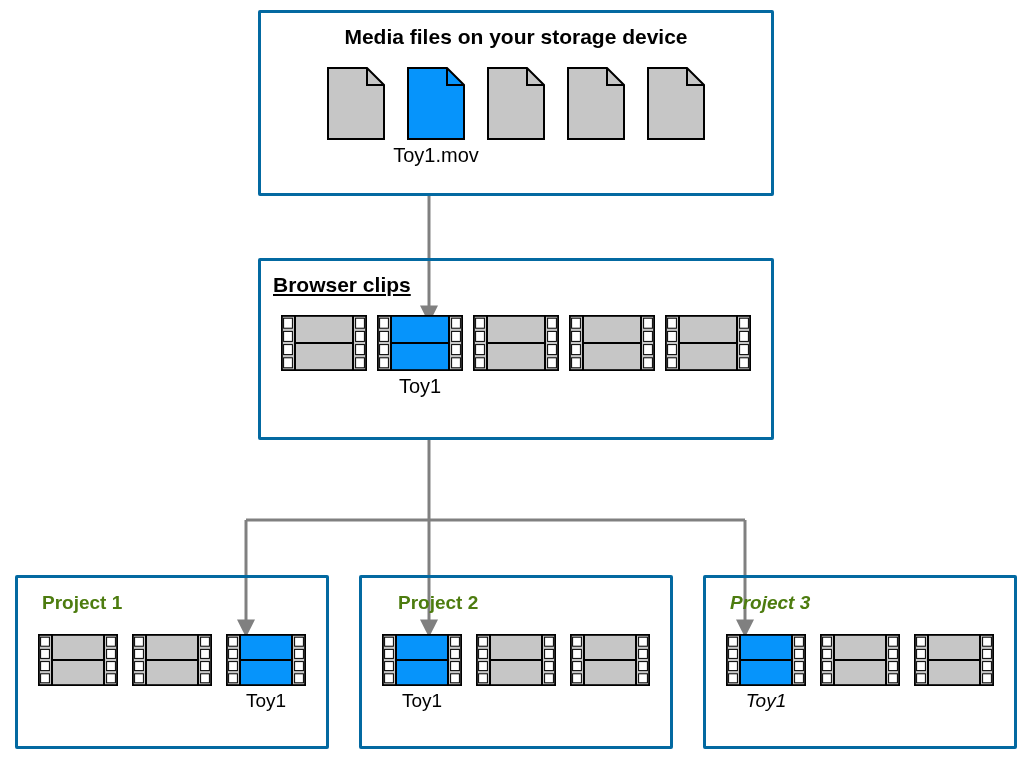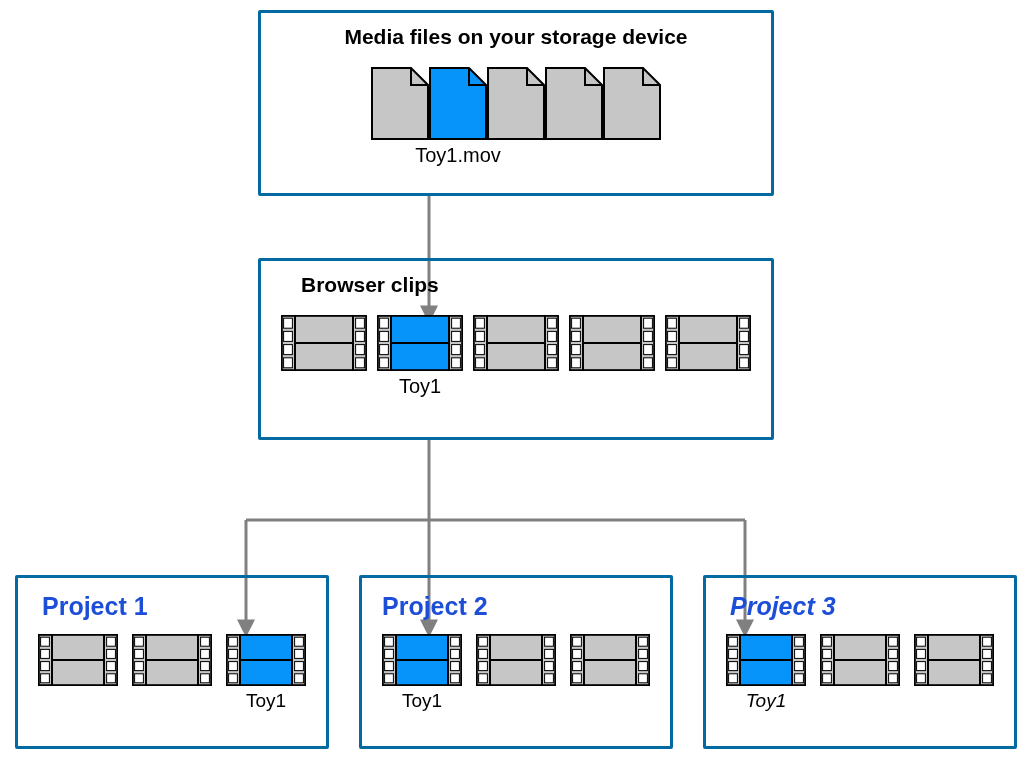--- a/index.html
+++ b/index.html
@@ -22,20 +22,21 @@
     border: 3px solid #0369a1;
     border-radius: 2px;
   }
   .box-title {
     font-weight: 700;
     font-size: 21px;
     color: #000;
   }
   .row {
     display: flex;
+    gap: 22px;
     align-items: flex-end;
   }
 
   
   .file-icon { width: 58px; height: 73px; position: relative; }
   .file-icon svg { width: 58px; height: 73px; display:block; }
   .file-label {
     font-size: 20px;
     text-align: center;
     margin-top: 4px;
@@ -47,22 +48,22 @@
   .clip { width: 86px; height: 56px; display:block; }
   .clip-col { display:flex; flex-direction:column; align-items:center; width:86px; }
   .clip-label { font-size: 20px; margin-top: 4px; white-space: nowrap; }
 
   .clip-small { width: 80px; height: 52px; display:block; }
   .clip-col-small { display:flex; flex-direction:column; align-items:center; width:80px; }
   .clip-label-small { font-size: 19px; margin-top: 4px; white-space: nowrap; }
 
   .project-title {
     font-weight: 700;
-    font-size: 25px;
-    color: #1d4ed8;
+    font-size: 19px;
+    color: #4d7c0f;
   }
 
 </style>
 </head>
 <body>
 
 <div class="stage">
 
   <svg width="1032" height="760" viewBox="0 0 1032 760" style="position:absolute;left:0;top:0;pointer-events:none">
     <defs>
@@ -129,21 +130,21 @@
     <path d="M1 1 H40 L57 18 V72 H1 Z" fill="#C6C6C6" stroke="#000000" stroke-width="2"></path>
     <path d="M40 1 V18 H57" fill="none" stroke="#000000" stroke-width="2"></path>
   </svg>
           </div>
           <div class="file-label" style="visibility: hidden; height: 24px;"></div>
         </div>
       </div>
   </div>
 
   <div class="box" style="left:258px; top:258px; width:516px; height:182px;">
-    <div class="box-title" style="position:absolute; top:12px; left:40px;">Browser clips</div>
+    <div class="box-title" style="position:absolute; top:12px; left:12px;text-decoration:underline;">Browser clips</div>
     <div id="browser-row" class="row" style="position:absolute; top:54px; left:50%; transform:translateX(-50%);gap:10px;">
         <div class="clip-col">
           <div class="clip">
   <svg viewBox="0 0 86 56">
 
     <rect x="0.9" y="0.9" width="14" height="54.2" fill="#C6C6C6" stroke="#000000" stroke-width="1.8"></rect>
     <rect x="71.1" y="0.9" width="14" height="54.2" fill="#C6C6C6" stroke="#000000" stroke-width="1.8"></rect>
 
     <rect x="14" y="0.9" width="58" height="54.2" fill="#C6C6C6" stroke="#000000" stroke-width="1.8"></rect>
     <line x1="14" y1="28" x2="72" y2="28" stroke="#000000" stroke-width="1.8"></line>
@@ -325,21 +326,21 @@
                 <rect x="68.6" y="39.8" width="8.8" height="9" fill="#fff" stroke="#000000" stroke-width="1"></rect>
 
     <line x1="14" y1="0.9" x2="14" y2="51.1" stroke="#000000" stroke-width="1.8"></line>
     <line x1="66" y1="0.9" x2="66" y2="51.1" stroke="#000000" stroke-width="1.8"></line>
   </svg></div>
             <div class="clip-label-small" style="visibility: visible; height: 22px;">Toy1</div>
           </div>
         </div>
       </div>
       <div class="box" style="left: 359px; top: 575px; width: 314px; height: 174px;">
-        <div class="project-title" style="position: absolute; top: 14px; left: 20px;">Project 2</div>
+        <div class="project-title" style="position: absolute; top: 14px; left: 36px;">Project 2</div>
         <div class="row" style="position: absolute; top: 56px; left: 50%; transform: translateX(-50%); gap: 14px;">
           <div class="clip-col-small">
             <div class="clip-small">
   <svg viewBox="0 0 80 52">
 
     <rect x="0.9" y="0.9" width="14" height="50.2" fill="#C6C6C6" stroke="#000000" stroke-width="1.8"></rect>
     <rect x="65.1" y="0.9" width="14" height="50.2" fill="#C6C6C6" stroke="#000000" stroke-width="1.8"></rect>
 
     <rect x="14" y="0.9" width="52" height="50.2" fill="#0694FB" stroke="#000000" stroke-width="1.8"></rect>
     <line x1="14" y1="26" x2="66" y2="26" stroke="#000000" stroke-width="1.8"></line>

